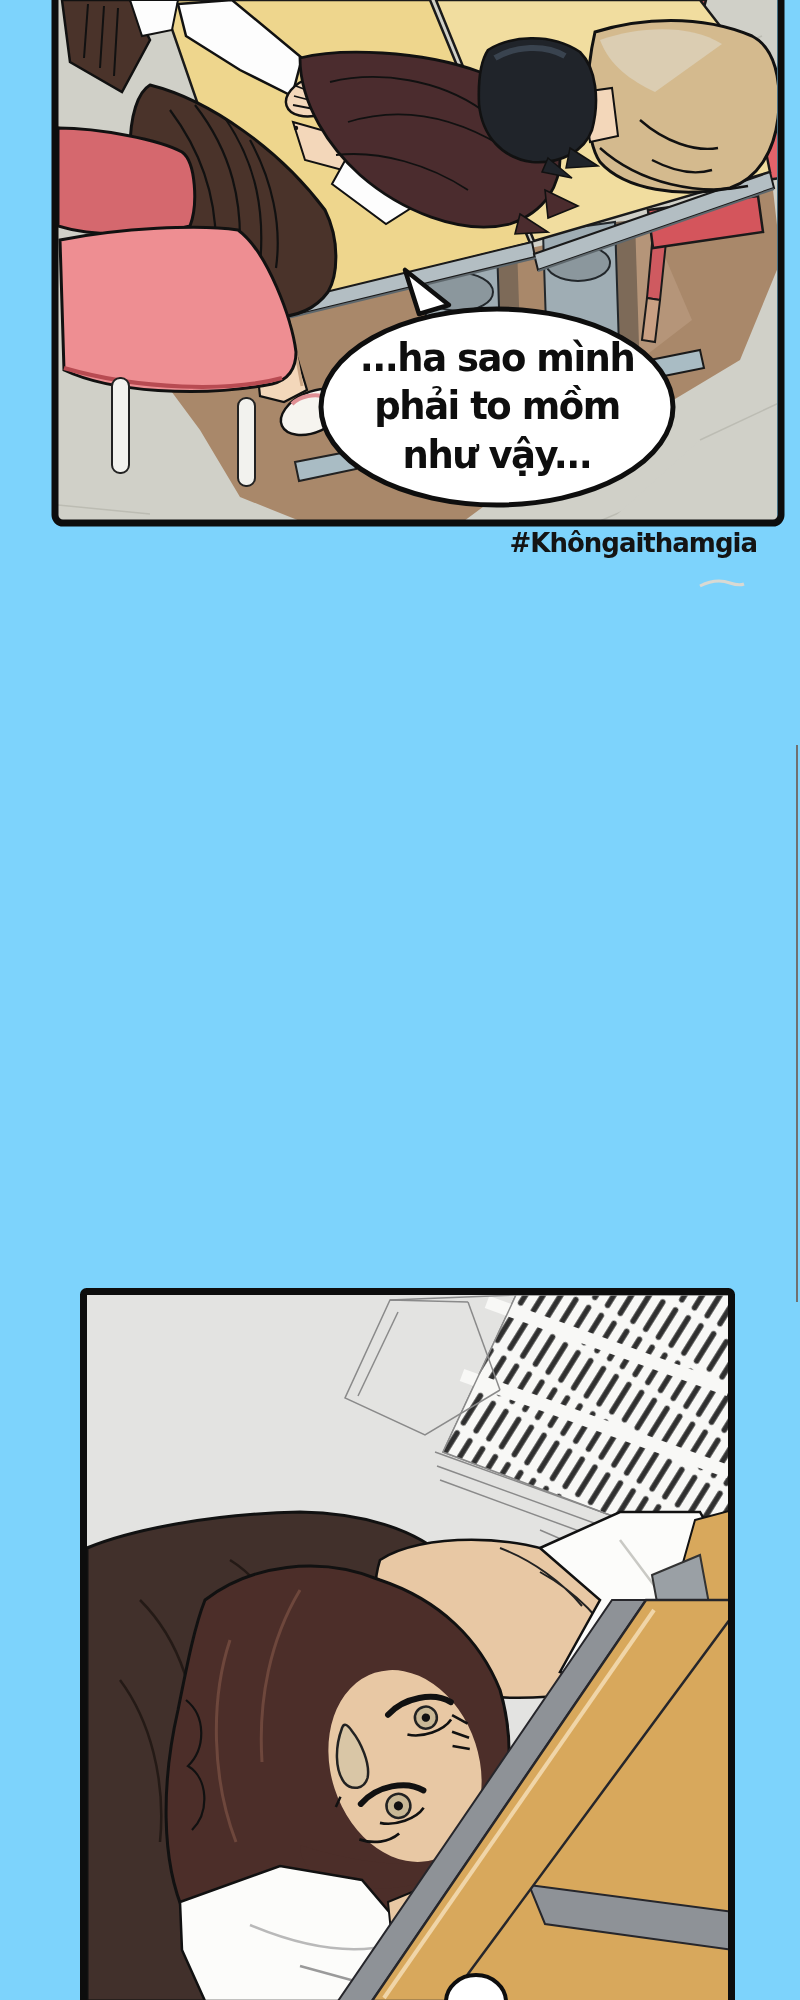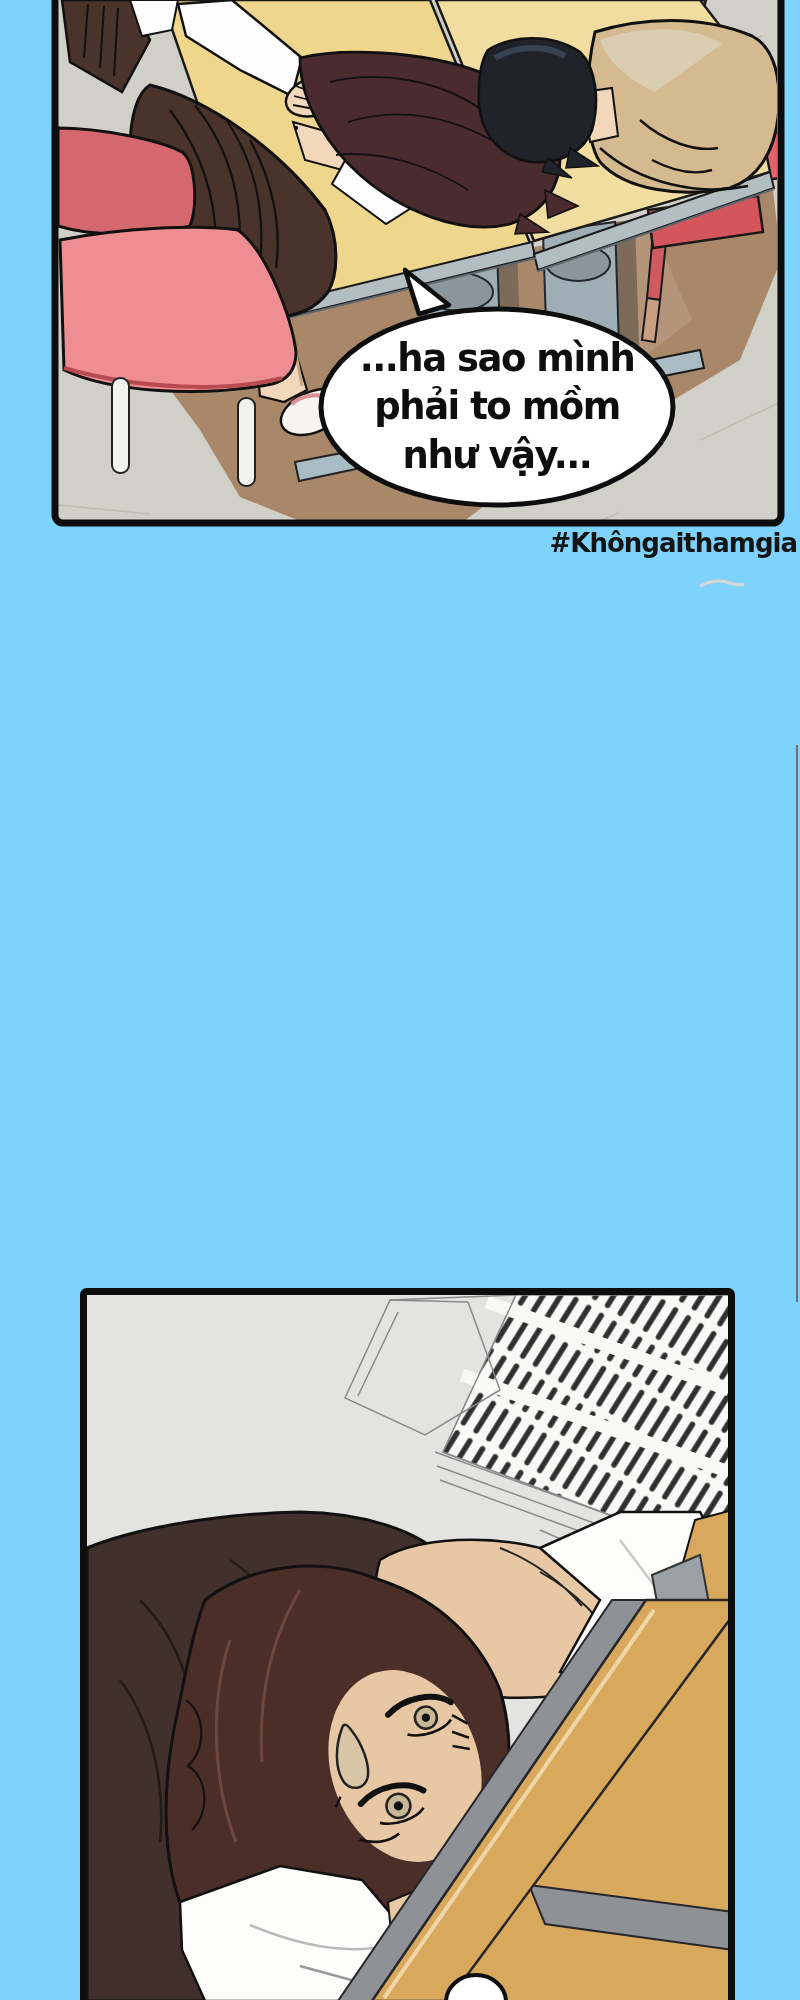--- a/index.html
+++ b/index.html
@@ -3,21 +3,21 @@
 <meta charset="utf-8">
 <style>
   html,body{margin:0;padding:0;background:#ffffff;}
   .stage{position:relative;width:800px;height:2000px;background:#7dd3fc;overflow:hidden;
          font-family:"DejaVu Sans","Liberation Sans",sans-serif;}
   .stage svg{position:absolute;left:0;top:0;}
   .bubble-text{position:absolute;left:321px;top:336px;width:352px;text-align:center;
     font-weight:bold;font-size:37px;line-height:47px;letter-spacing:-1.5px;color:#0e0e0e;
     transform:scaleY(1.04);}
   .bubble-text span{display:block;white-space:nowrap;}
-  .hashtag{position:absolute;left:516px;top:527px;width:281px;text-align:right;
+  .hashtag{position:absolute;left:476px;top:527px;width:281px;text-align:right;
     font-weight:bold;font-size:26px;line-height:32px;letter-spacing:-1px;color:#141414;
     transform:scaleY(1.02);}
 </style>
 </head>
 <body>
 
 <div class="stage">
 
 <svg width="800" height="2000" viewBox="0 0 800 2000">
   <defs>

